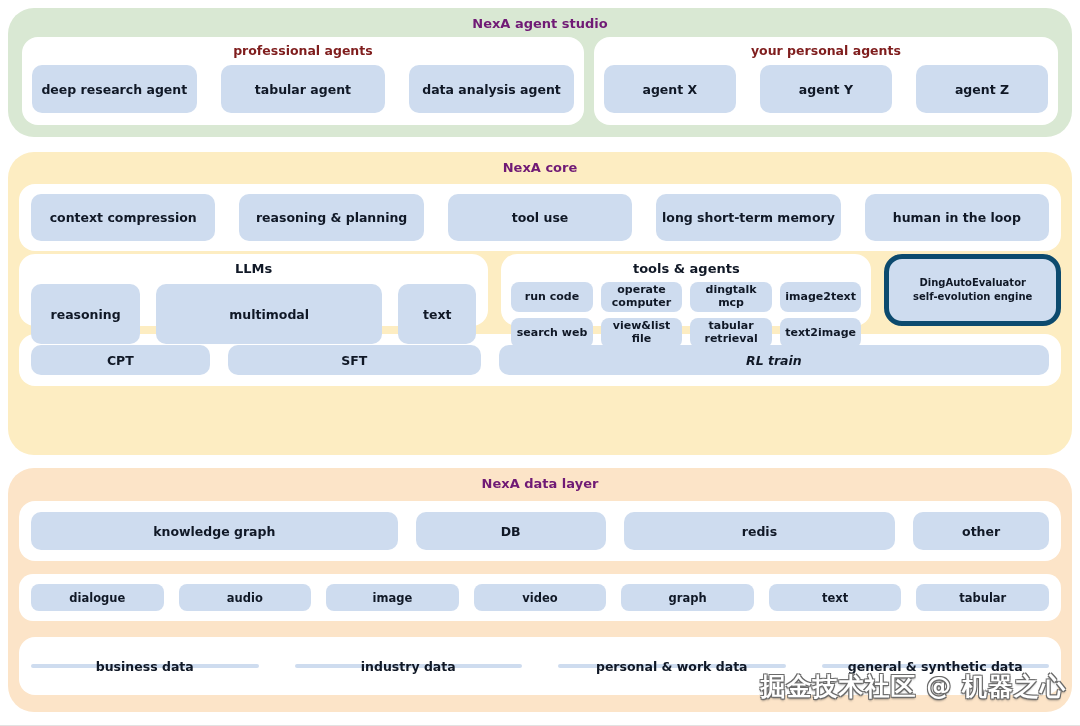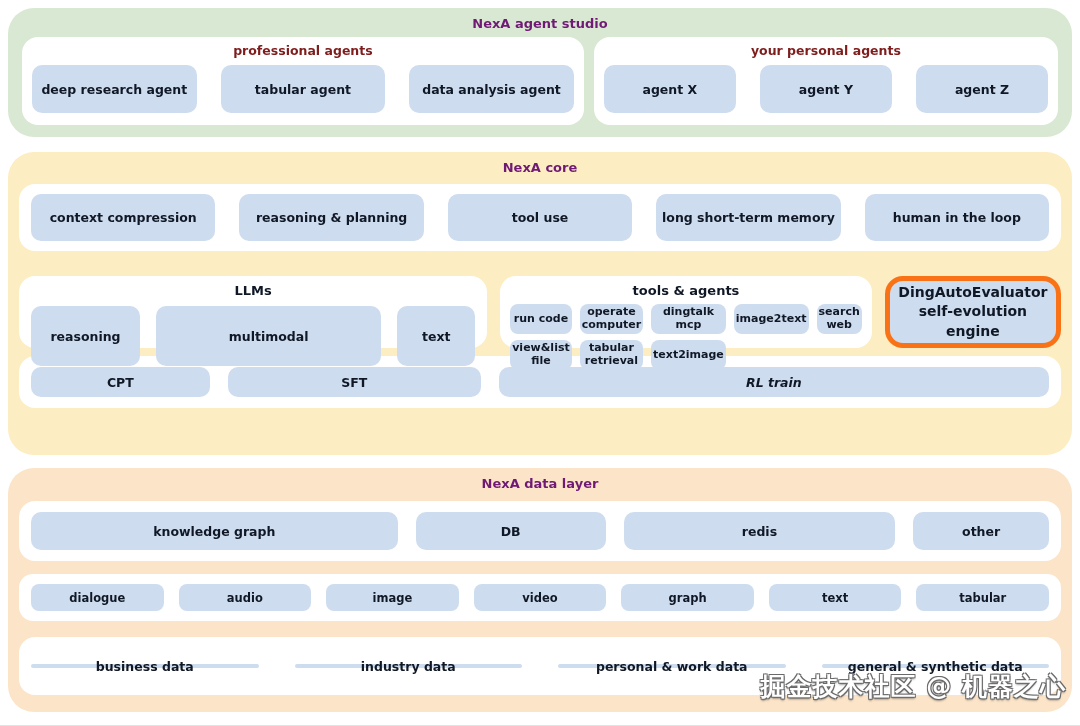--- a/index.html
+++ b/index.html
@@ -76,52 +76,52 @@
     padding: 3px 11px 0 11px;
   }
   #core .row-a {
     margin-top: 8px;
     height: 67px;
     padding: 10px 12px;
     display: flex;
     gap: 24px;
   }
   #core .row-a .bluebox { flex: 1; }
-  #core .row-b { display: flex; gap: 13px; margin-top: 25px; height: 72px; }
+  #core .row-b { display: flex; gap: 13px; margin-top: 3px; height: 72px; }
   .llms-panel { flex: 473; padding: 6px 12px 0 12px; }
   .llms-row { display: flex; gap: 16px; margin-top: 7px; height: 60px; }
   .llms-row .b1 { flex: 1.4; }
   .llms-row .b2 { flex: 2.9; }
   .llms-row .b3 { flex: 1; }
   .tools-panel { flex: 372; padding: 6px 10px 0 10px; }
   .tools-grid {
     margin-top: 5px;
     display: grid;
-    grid-template-columns: repeat(5, 1fr);
+    grid-template-columns: repeat(4, 1fr);
     column-gap: 8px;
     row-gap: 6px;
   }
   .tools-grid .bluebox {
     height: 30px;
     border-radius: 8px;
     font-size: 11px;
     line-height: 1.18;
     padding: 1px 2px;
   }
   .evaluator {
     flex: 177;
     background: #cedcef;
-    border: 5px solid #f97316;
+    border: 5px solid #0c4a6e;
     border-radius: 18px;
     display: flex;
     flex-direction: column;
     align-items: center;
     justify-content: center;
     font-weight: bold;
-    font-size: 14px;
+    font-size: 10px;
     color: #101826;
     line-height: 1.4;
     text-align: center;
   }
   #core .row-c {
     margin-top: 8px;
     height: 52px;
     padding: 11px 12px;
     display: flex;
     gap: 18px;

